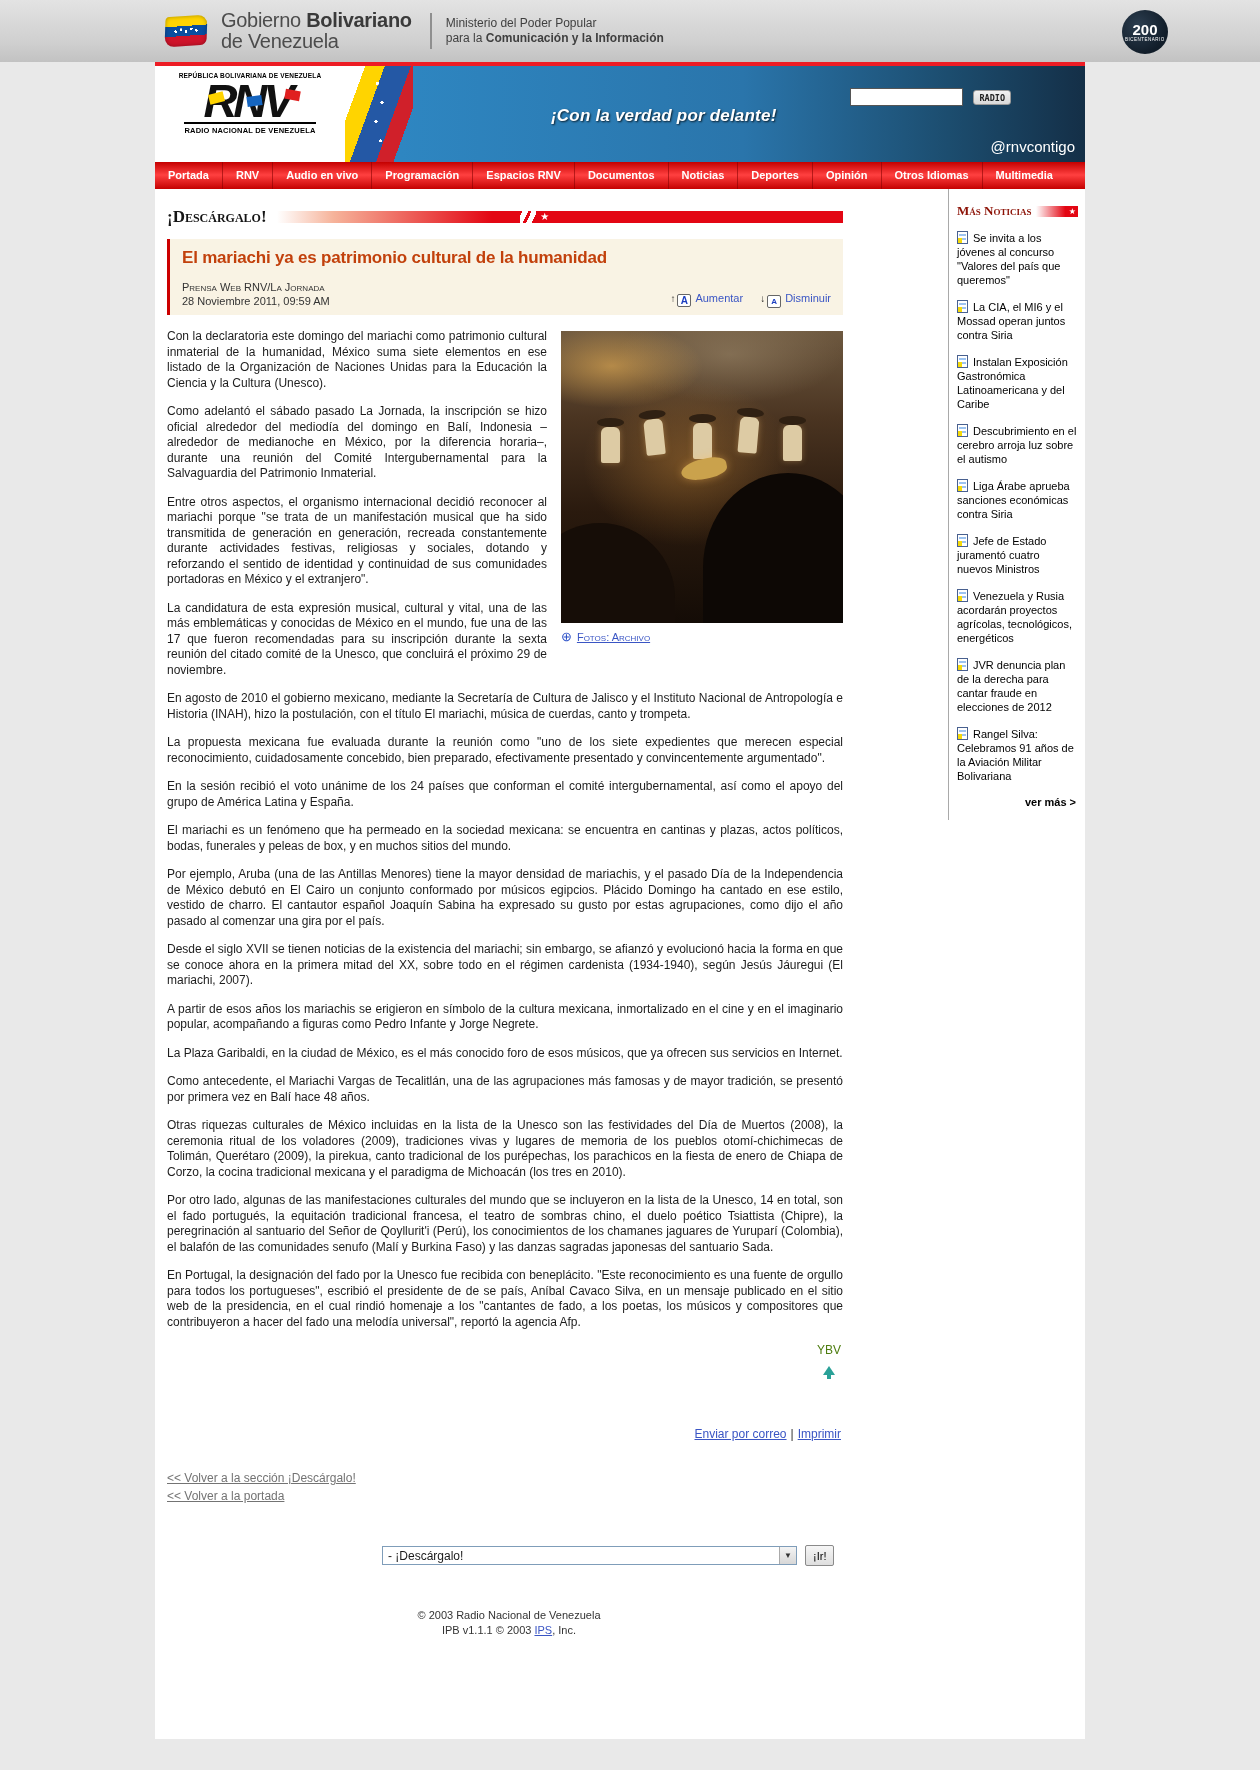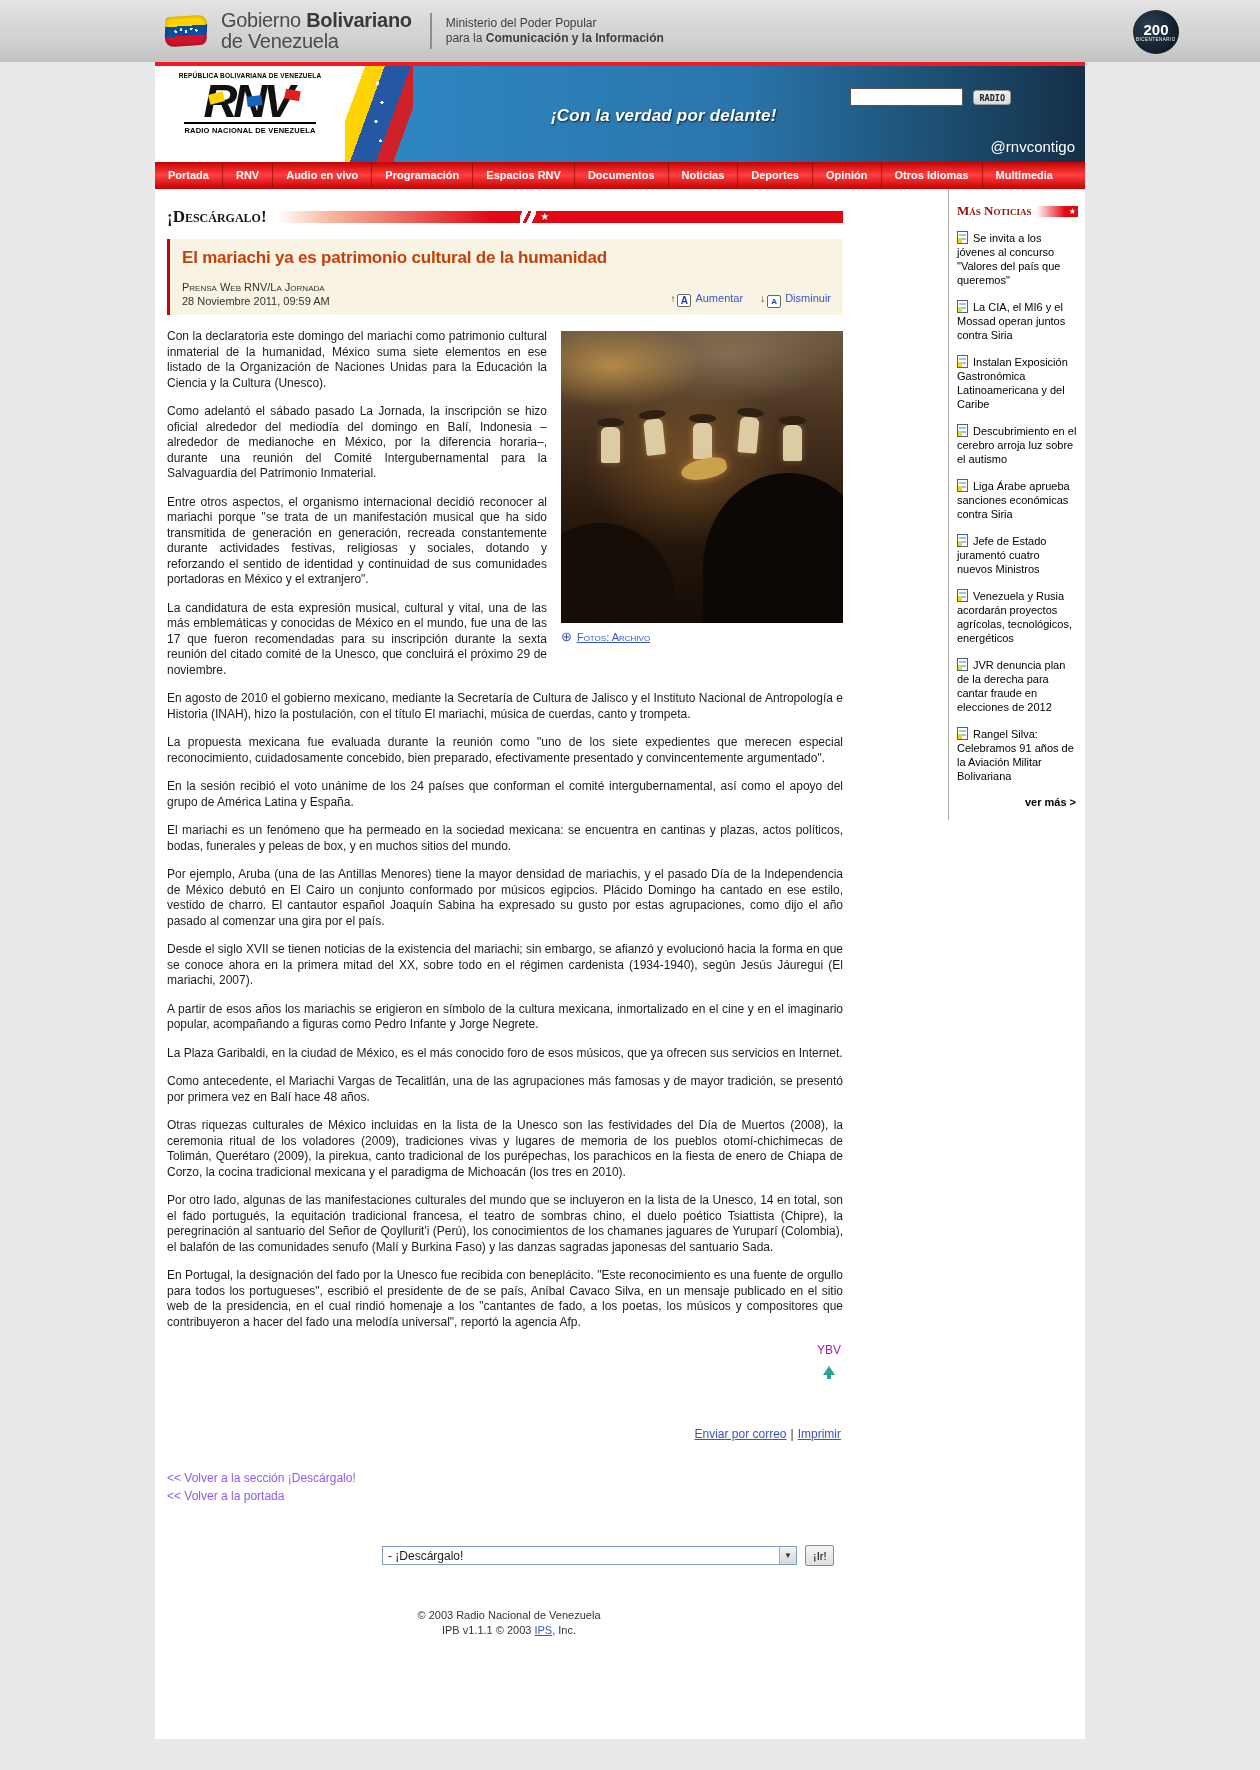--- a/index.html
+++ b/index.html
@@ -31,21 +31,21 @@
                radial-gradient(circle 1.3px at 30% 20%,#fff 99%,transparent),
                radial-gradient(circle 1.3px at 50% 60%,#fff 99%,transparent),
                radial-gradient(circle 1.3px at 70% 20%,#fff 99%,transparent),
                radial-gradient(circle 1.3px at 90% 50%,#fff 99%,transparent);
   }
   .gov-title { color:#4c4c4c; font-size:20px; line-height:21px; letter-spacing:-.3px; }
   .gov-title b { color:#3a3a3a; }
   .gov-sep { width:2px; height:36px; background:#8f8f8f; margin:0 14px 0 18px; }
   .ministry { font-size:12px; color:#3f3f3f; line-height:15px; }
   .bicentenario {
-    position:absolute; right:81px; top:10px; width:46px; height:44px;
+    position:absolute; right:92px; top:10px; width:46px; height:44px;
     background:radial-gradient(circle at 35% 35%, #2c3e50, #111d29 70%);
     border-radius:50%; color:#fff; text-align:center;
     display:flex; flex-direction:column; justify-content:center;
   }
   .bicentenario .num { font-size:15px; font-weight:bold; line-height:15px; }
   .bicentenario .lbl { font-size:4.5px; letter-spacing:.5px; }
   
   .banner-wrap { width:930px; margin-left:155px; }
   .redline { height:4px; background:#ed1c24; }
   .banner { height:96px; display:flex; position:relative; background:#2e86c1; }
@@ -164,30 +164,30 @@
   .m5 { left:222px; top:94px; }
   .guitar { position:absolute; left:120px; top:128px; width:46px; height:20px; background:#caa24c;
             border-radius:50% 40% 40% 50%; transform:rotate(-12deg); box-shadow:0 0 8px rgba(255,190,90,.4); }
   .fg-silhouette-r { position:absolute; right:-30px; bottom:-40px; width:170px; height:190px;
                      background:#0d0805; border-radius:50% 50% 0 0; }
   .fg-silhouette-l { position:absolute; left:-36px; bottom:-50px; width:150px; height:150px;
                      background:#160d07; border-radius:50% 50% 0 0; }
   .caption { margin-top:6px; font-size:11px; }
   .zoom-icon { color:#2b50c8; font-size:13px; margin-right:5px; }
   .caption a { color:#3a55c4; font-variant:small-caps; text-decoration:underline; cursor:pointer; }
-  .ybv-row { text-align:right; padding-right:10px; font-size:12px; color:#a21caf; margin-top:4px; }
+  .ybv-row { text-align:right; padding-right:10px; font-size:12px; color:#4d7c0f; margin-top:4px; }
   .arrow-row { text-align:right; padding-right:16px; margin-top:4px; height:14px; }
   .up-arrow { display:inline-block; width:0; height:0; border-left:6px solid transparent;
               border-right:6px solid transparent; border-bottom:9px solid #2aa198; position:relative; }
   .up-arrow::after { content:""; position:absolute; left:-2px; top:9px; width:4px; height:4px; background:#2aa198; }
   .mail-row { text-align:right; padding-right:10px; margin-top:52px; font-size:12px; }
   .mail-row a { color:#3a55c4; text-decoration:underline; cursor:pointer; }
   .pipe { color:#333; margin:0 4px; }
   .back-links { margin-top:30px; font-size:12px; }
-  .back-links a { display:block; color:#8b5cf6; margin-bottom:4px; cursor:pointer; }
+  .back-links a { display:block; color:#737373; text-decoration:underline; margin-bottom:4px; cursor:pointer; }
   .jump-row { margin:42px 0 0 215px; display:flex; align-items:center; }
   .jump-select {
     width:415px; height:19px; border:1px solid #7f9db9; background:#fff;
     display:flex; align-items:center; font-size:12px; cursor:pointer;
   }
   .jump-select .sel-text { flex:1; padding-left:5px; }
   .sel-arrow {
     width:17px; height:17px; background:linear-gradient(#f4f4f4,#d7d7d7);
     border-left:1px solid #aaa; text-align:center; font-size:8px; line-height:17px; color:#333;
   }

